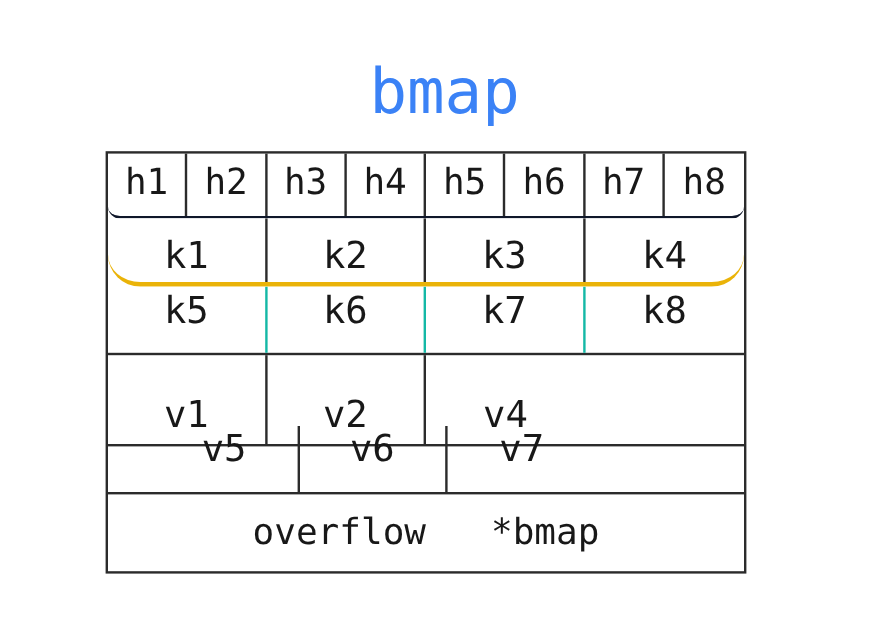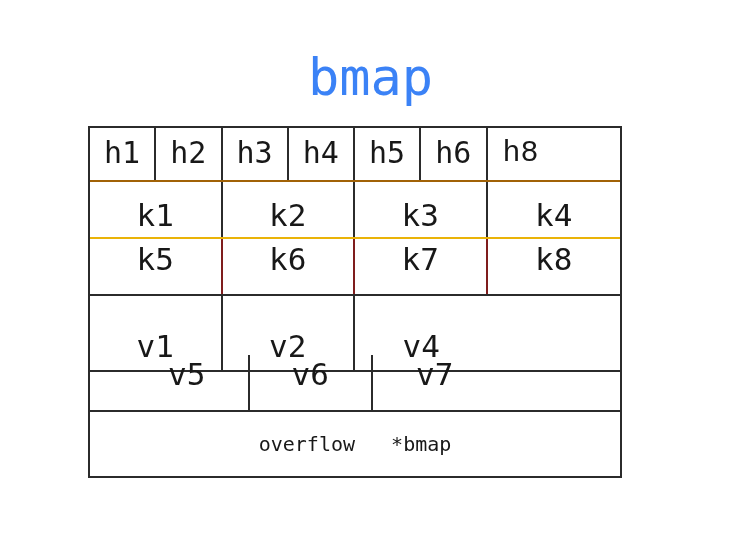--- a/index.html
+++ b/index.html
@@ -68,57 +68,59 @@
     font-size: 31px;
     line-height: 1;
     color: #181818;
     white-space: pre;
   }
 
   
   .row-h {
     top: 0;
     height: 54px;
-    border-bottom: 2px solid #a16207;
+    border-bottom: 2px solid #0f172a;
+    border-radius: 10px;
   }
   .row-h .cell {
     width: 12.5%;
     align-items: center;
     justify-content: center;
     border-right: 2px solid #2b2b2b;
     font-size: 30px;
     padding-bottom: 2px;
   }
-  .row-h .cell:last-child { border-right: none; font-family: Liberation Mono, monospace; }
+  .row-h .cell:last-child { border-right: none; }
 
   
   .row-k1 {
     top: 54px;
     height: 57px;
-    border-bottom: 2px solid #eab308;
+    border-bottom: 4px solid #eab308;
+    border-radius: 27px;
   }
   .row-k1 .cell {
     width: 25%;
     align-items: flex-end;
     padding-bottom: 6px;
     border-right: 2px solid #2b2b2b;
   }
   .row-k1 .cell:last-child { border-right: none; }
 
   
   .row-k2 {
     top: 111px;
     height: 57px;
     border-bottom: 2px solid #2b2b2b;
   }
   .row-k2 .cell {
     width: 25%;
     align-items: flex-start;
     padding-top: 5px;
-    border-right: 2px solid #7f1d1d;
+    border-right: 2px solid #14b8a6;
   }
   .row-k2 .cell:last-child { border-right: none; }
 
   
   .row-v1 {
     top: 168px;
     height: 76px;
     border-bottom: 2px solid #2b2b2b;
     text-align: center;
   }
@@ -147,21 +149,21 @@
 
   
   .row-of {
     top: 284px;
     height: 64px;
   }
   .row-of .cell {
     width: 100%;
     align-items: center;
     justify-content: center;
-    font-size: 20px;
+    font-size: 30px;
   }
   .of-text {
     display: inline-block;
     white-space: pre;
   }
 </style>
 </head>
 <body>
 
 <div id="diagram">
@@ -170,20 +172,21 @@
 
   <div class="bmap-table">
 
     <div class="row row-h">
       <div class="cell">h1</div>
       <div class="cell">h2</div>
       <div class="cell">h3</div>
       <div class="cell">h4</div>
       <div class="cell">h5</div>
       <div class="cell">h6</div>
+      <div class="cell">h7</div>
       <div class="cell">h8</div>
     </div>
 
     <div class="row row-k1">
       <div class="cell">k1</div>
       <div class="cell">k2</div>
       <div class="cell">k3</div>
       <div class="cell">k4</div>
     </div>
 

